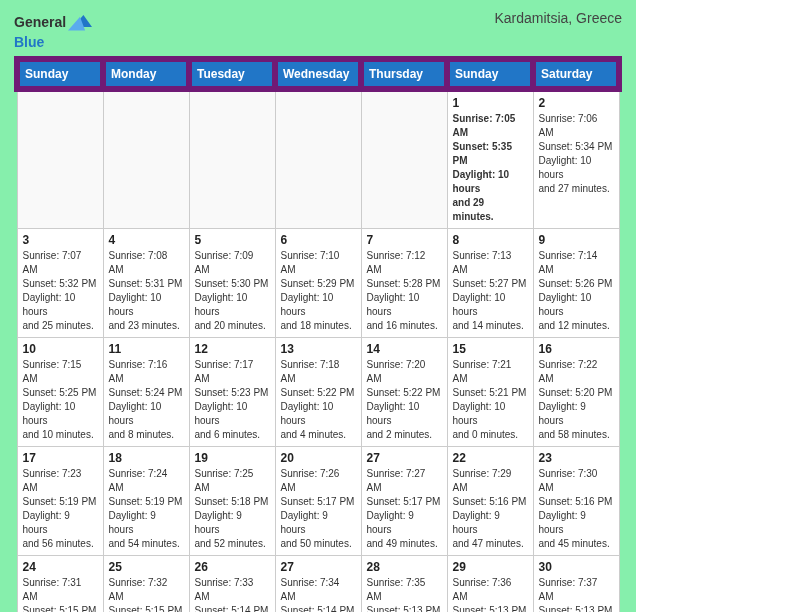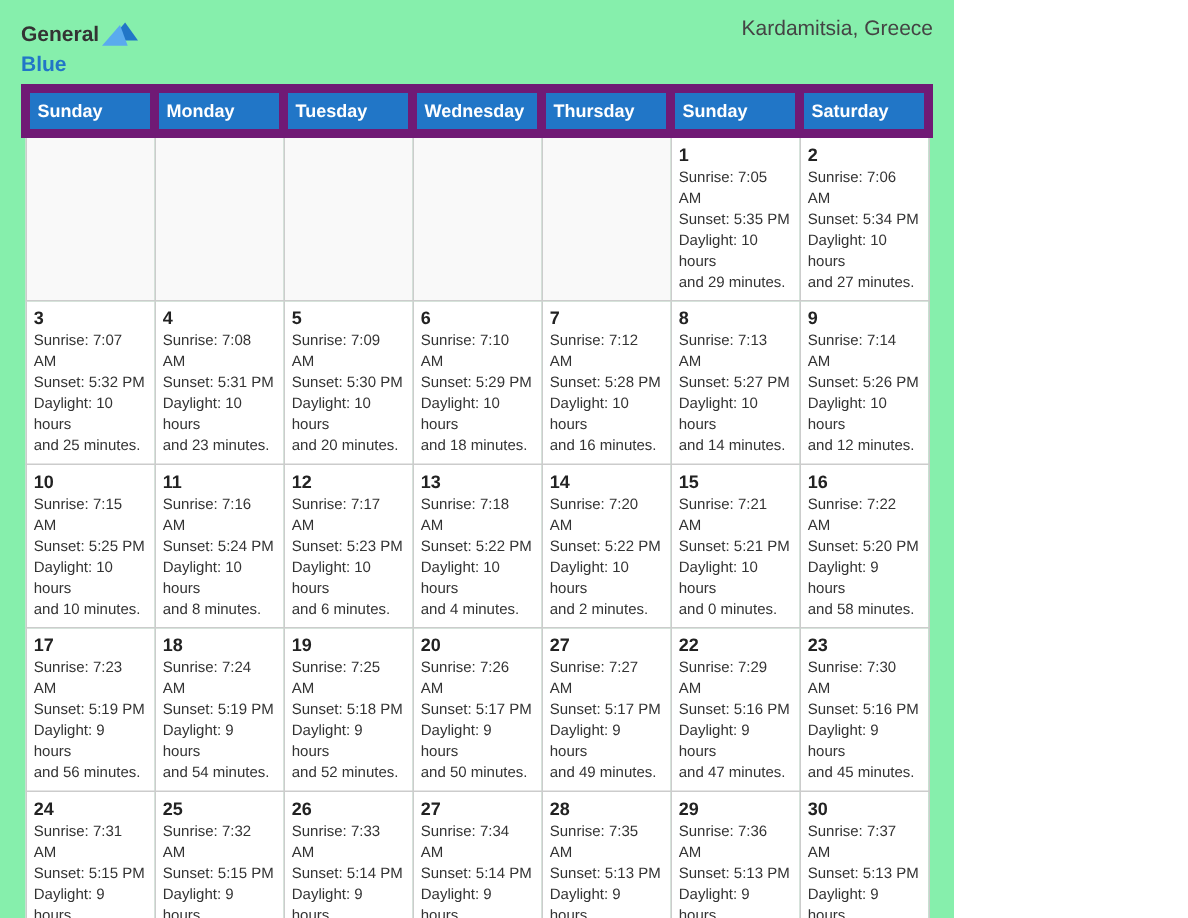--- a/index.html
+++ b/index.html
@@ -134,21 +134,21 @@
     </thead>
     <tbody id="calendar-body">
     <tr>
           <td class="empty"></td>
           <td class="empty"></td>
           <td class="empty"></td>
           <td class="empty"></td>
           <td class="empty"></td>
           <td>
             <span class="day-num">1</span>
-            <div class="day-info" style="white-space: pre-line;">Sunrise: 7:05 AM
+            <div class="day-info" style="white-space: pre-line; font-weight: bold;">Sunrise: 7:05 AM
 Sunset: 5:35 PM
 Daylight: 10 hours
 and 29 minutes.</div>
           </td>
           <td>
             <span class="day-num">2</span>
             <div class="day-info" style="white-space: pre-line;">Sunrise: 7:06 AM
 Sunset: 5:34 PM
 Daylight: 10 hours
 and 27 minutes.</div>

